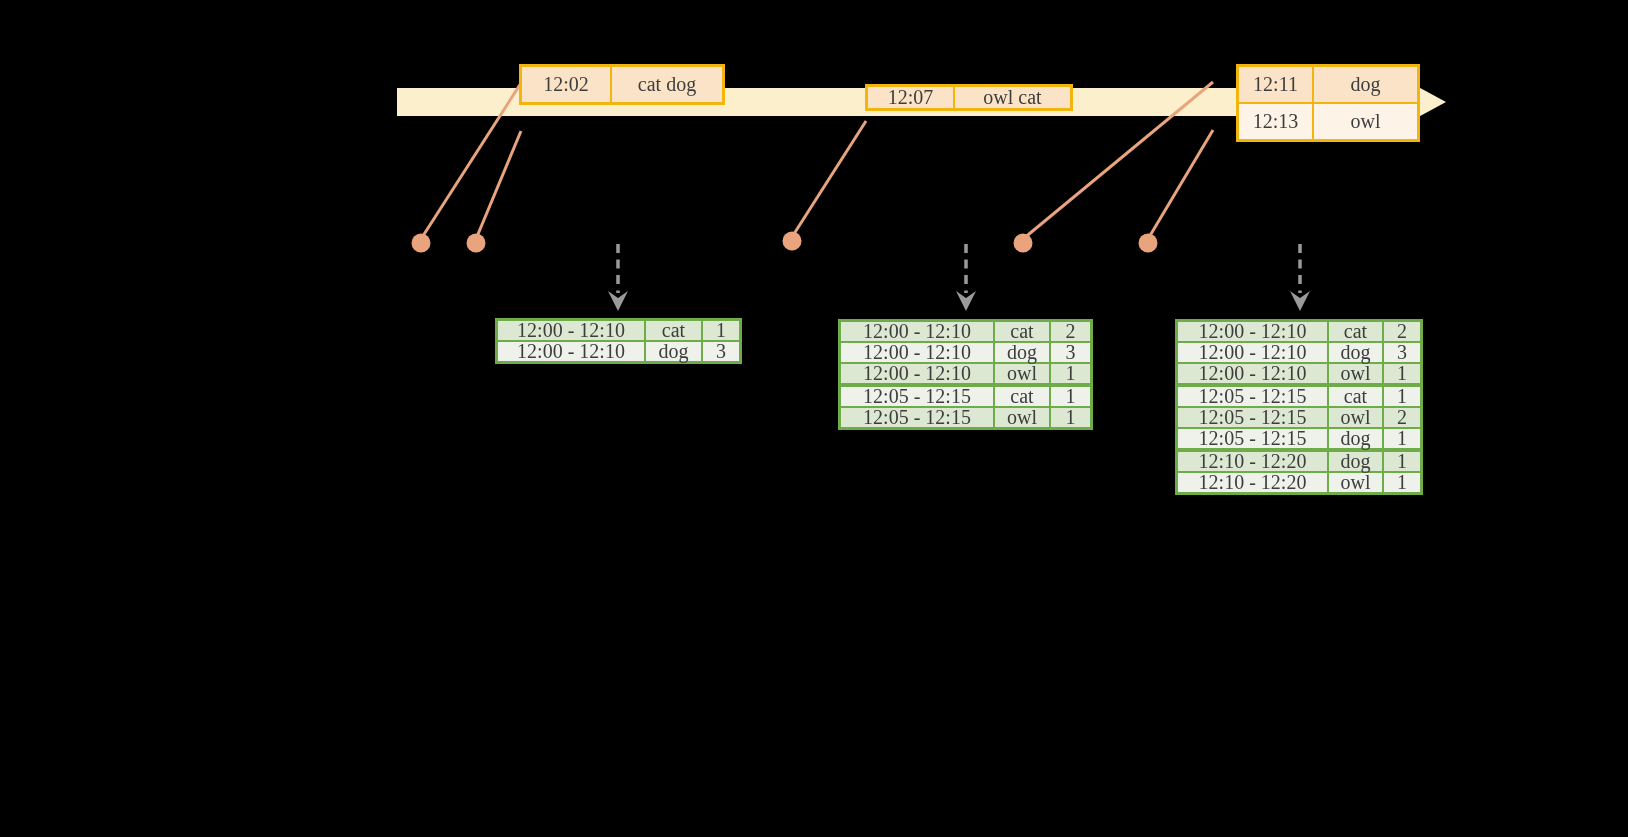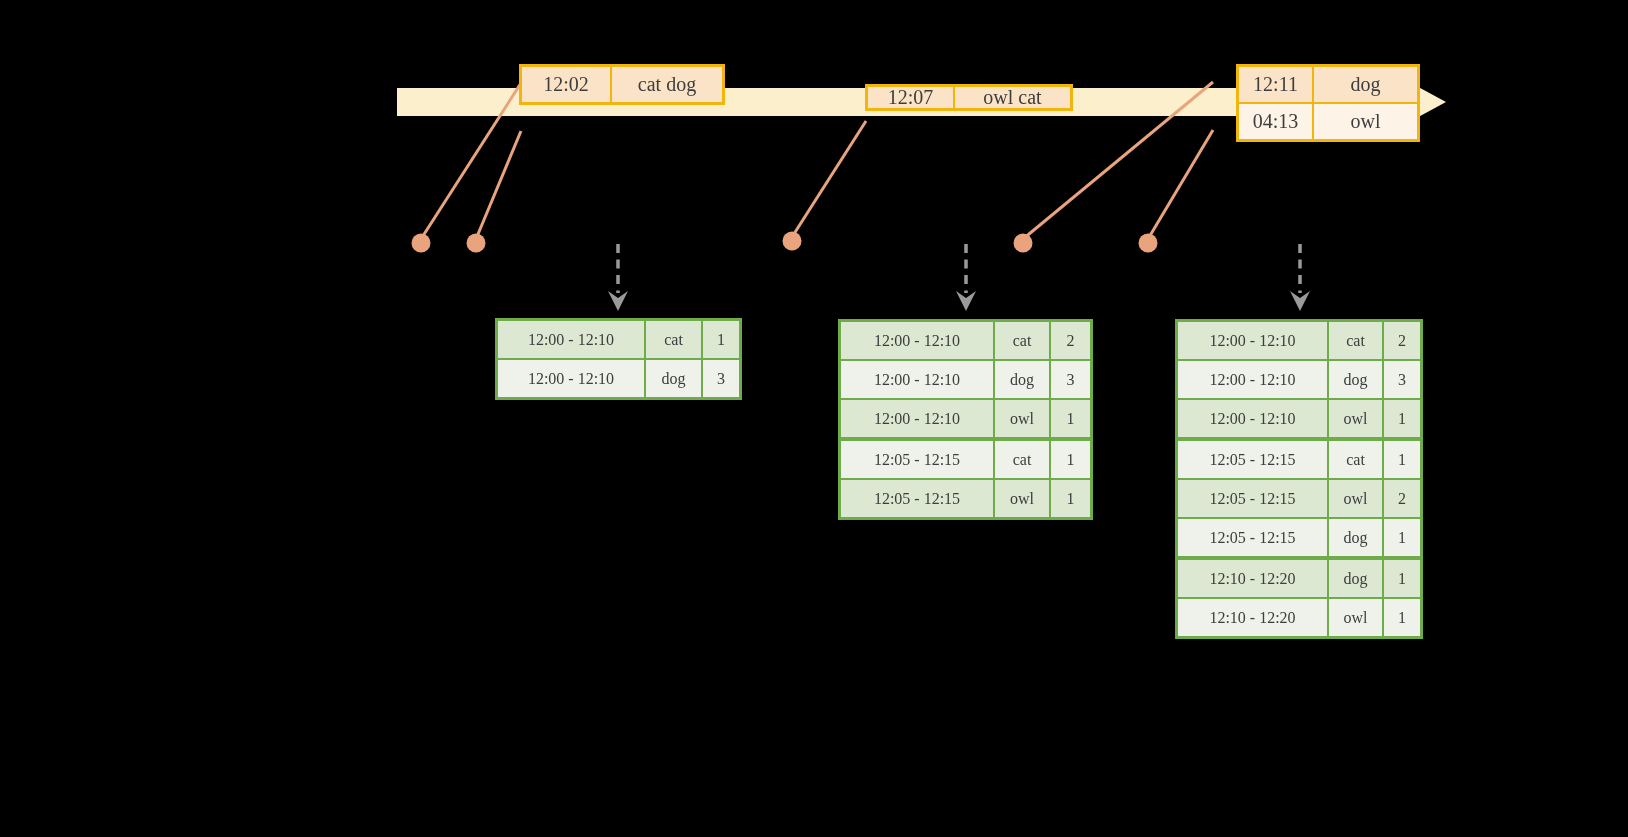--- a/index.html
+++ b/index.html
@@ -42,22 +42,22 @@
   .erow.light .ecell{background:var(--event_row_light);}
   #events-0{left:519px;top:64px;} #events-0 .erow{grid-template-columns:88px 112px;}
   #events-1{left:865px;top:84px;} #events-1 .erow{grid-template-columns:85px 117px;}
   #events-2{left:1236px;top:64px;} #events-2 .erow{grid-template-columns:73px 105px;}
   #events-1 .ecell{height:21px;}
   
   .rtable{position:absolute;border:3.5px solid var(--result_border);}
   .rrow{display:grid;}
   .rrow + .rrow{border-top:2px solid var(--result_border);}
   .rrow.group-start{border-top:4.5px solid var(--result_border);}
-  .rcell{display:flex;align-items:center;justify-content:center;height:37px;
-    font-size:16px;color:var(--cell_text);}
+  .rcell{display:flex;align-items:center;justify-content:center;height:19px;
+    font-size:20px;color:var(--cell_text);}
   .rword,.rcount{border-left:2.5px solid var(--result_border);}
   .rrow.dark .rcell{background:var(--result_row_dark);}
   .rrow.light .rcell{background:var(--result_row_light);}
   #results-0{left:495px;top:318px;} #results-0 .rrow{grid-template-columns:146px 57px 38px;}
   #results-1{left:838px;top:319px;} #results-1 .rrow{grid-template-columns:152px 56px 41px;}
   #results-2{left:1175px;top:319px;} #results-2 .rrow{grid-template-columns:149px 55px 38px;}
 </style>
 </head>
 <body>
 
@@ -96,21 +96,21 @@
         <div class="ecell etime">12:07</div>
         <div class="ecell ewords">owl cat</div>
       </div>
     </div>
   <div class="etable" id="events-2">
       <div class="erow dark">
         <div class="ecell etime">12:11</div>
         <div class="ecell ewords">dog</div>
       </div>
       <div class="erow light">
-        <div class="ecell etime">04:13</div>
+        <div class="ecell etime">12:13</div>
         <div class="ecell ewords">owl</div>
       </div>
     </div>
 
   <div class="rtable" id="results-0">
       <div class="rrow dark">
         <div class="rcell rwin">12:00 - 12:10</div>
         <div class="rcell rword">cat</div>
         <div class="rcell rcount">1</div>
       </div>

